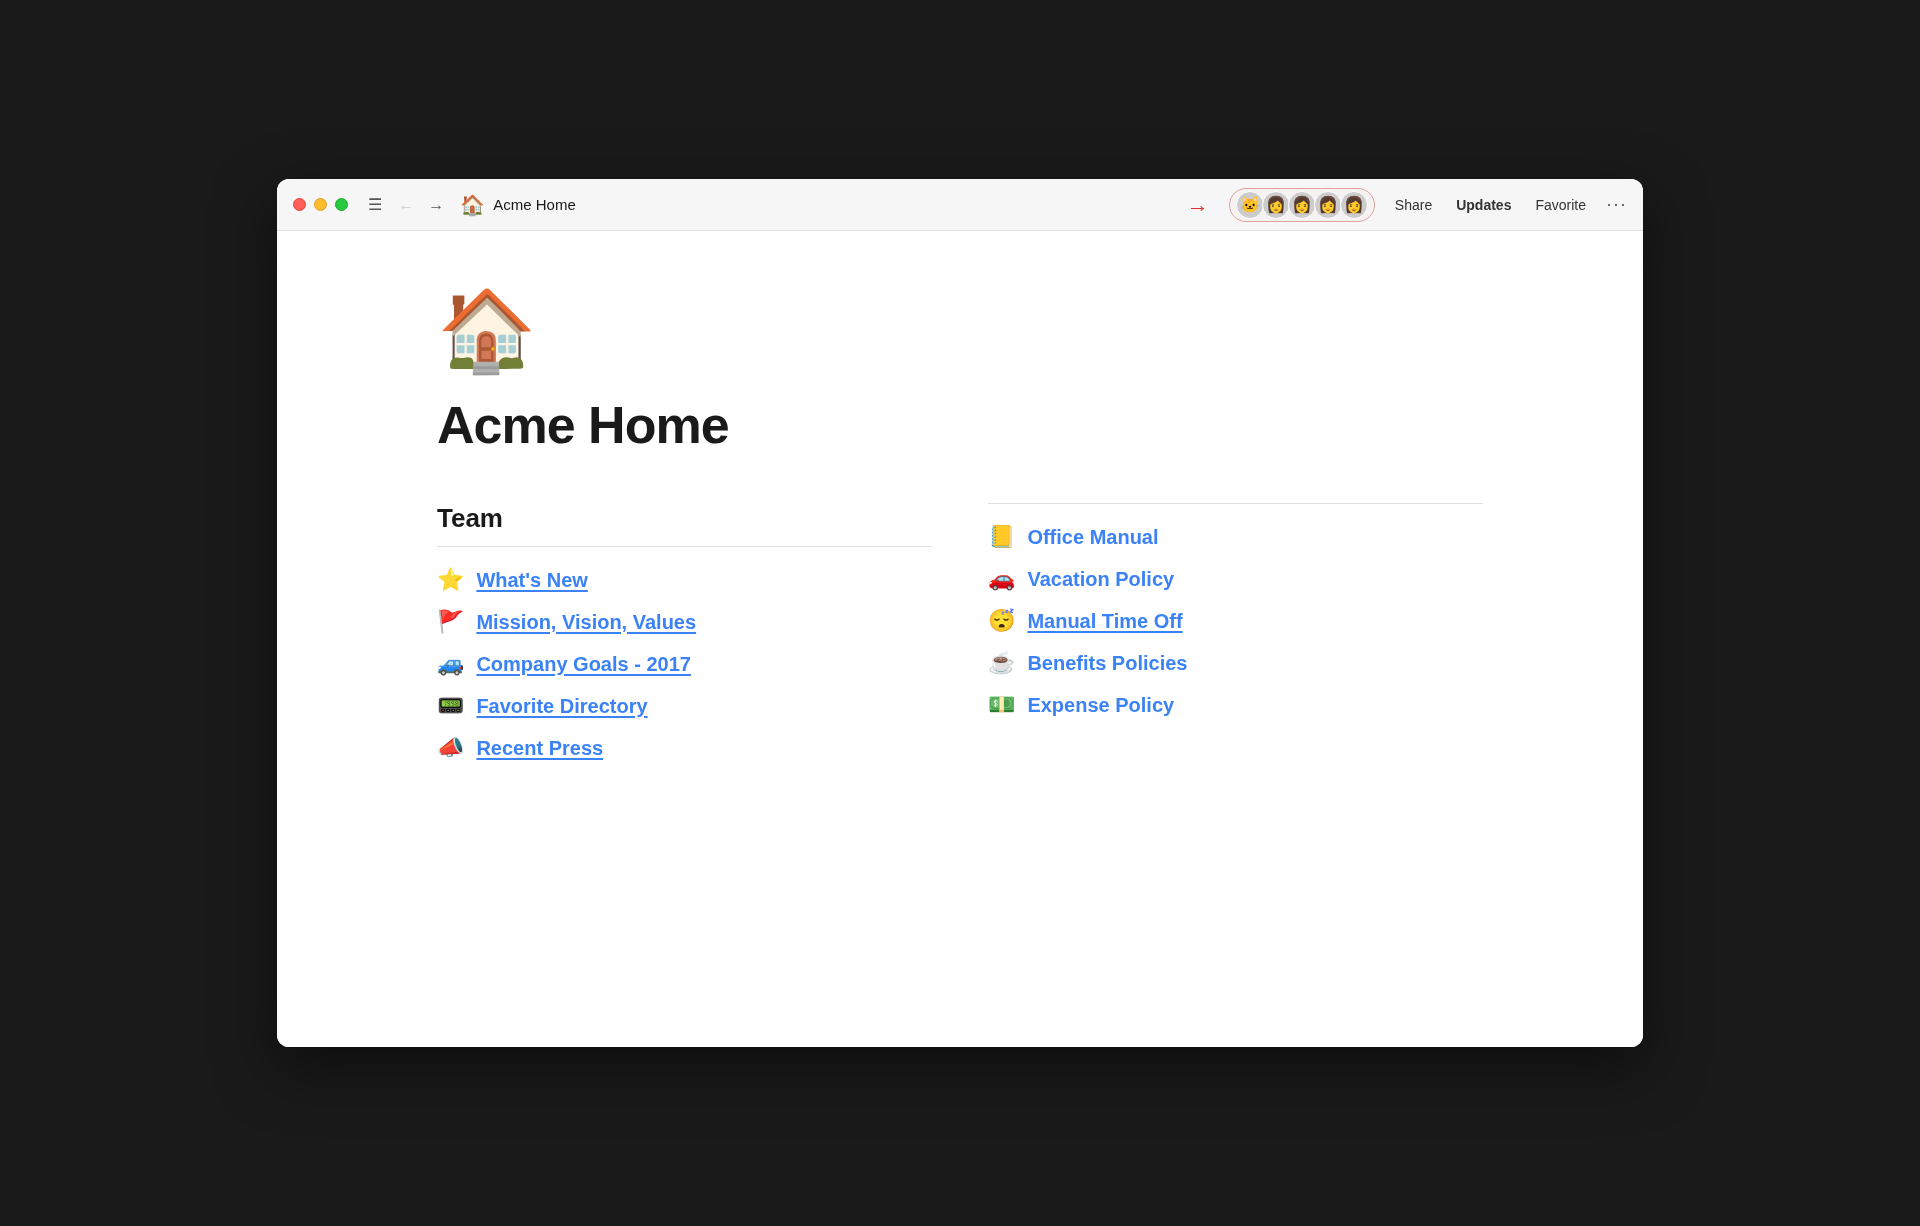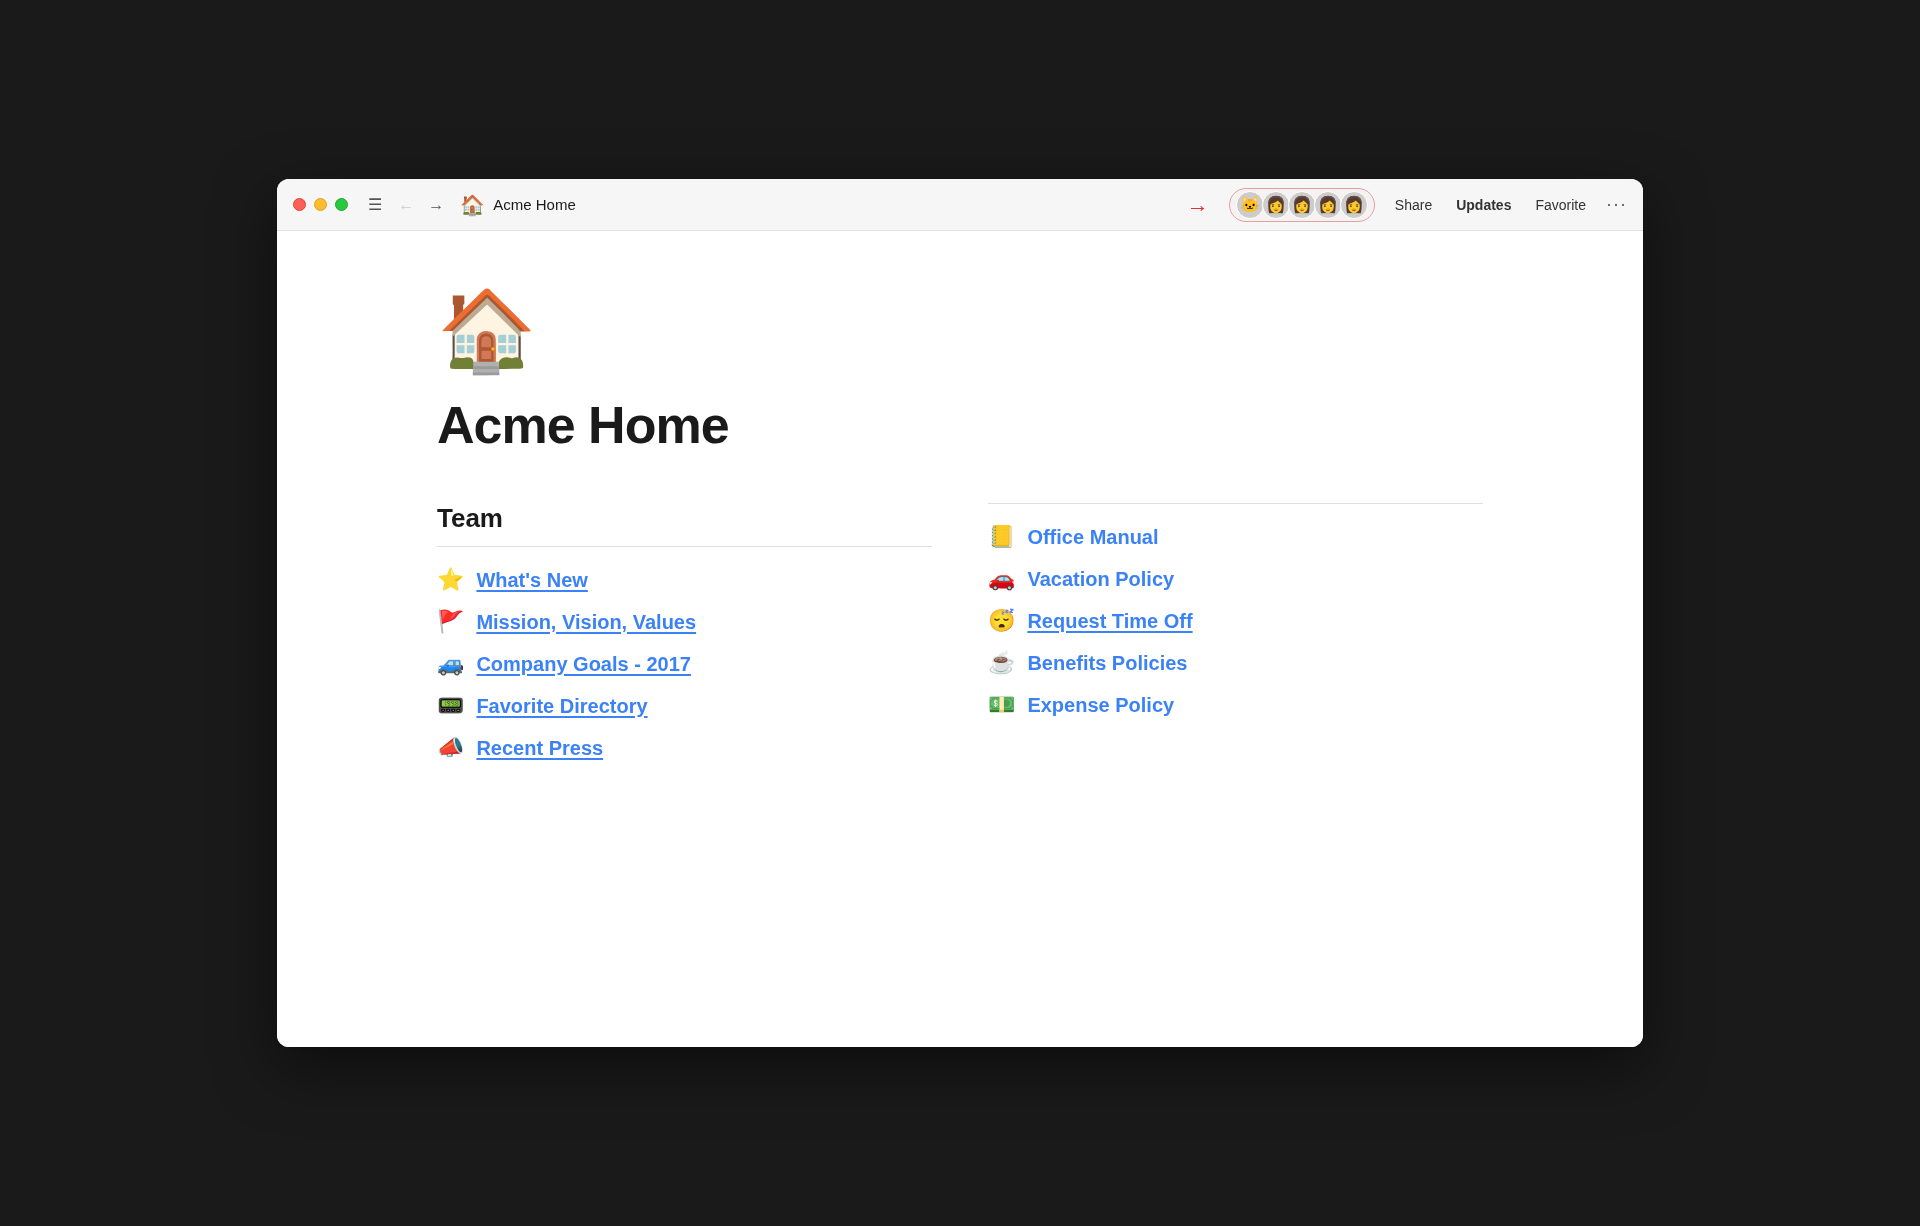--- a/index.html
+++ b/index.html
@@ -304,21 +304,21 @@
           <div class="link-item">
             <span class="link-emoji">📒</span>
             <span class="link-text no-underline">Office Manual</span>
           </div>
           <div class="link-item">
             <span class="link-emoji">🚗</span>
             <span class="link-text no-underline">Vacation Policy</span>
           </div>
           <div class="link-item">
             <span class="link-emoji">😴</span>
-            <span class="link-text">Request Time Off</span>
+            <span class="link-text">Manual Time Off</span>
           </div>
           <div class="link-item">
             <span class="link-emoji">☕</span>
             <span class="link-text no-underline">Benefits Policies</span>
           </div>
           <div class="link-item">
             <span class="link-emoji">💵</span>
             <span class="link-text no-underline">Expense Policy</span>
           </div>
         </div>

